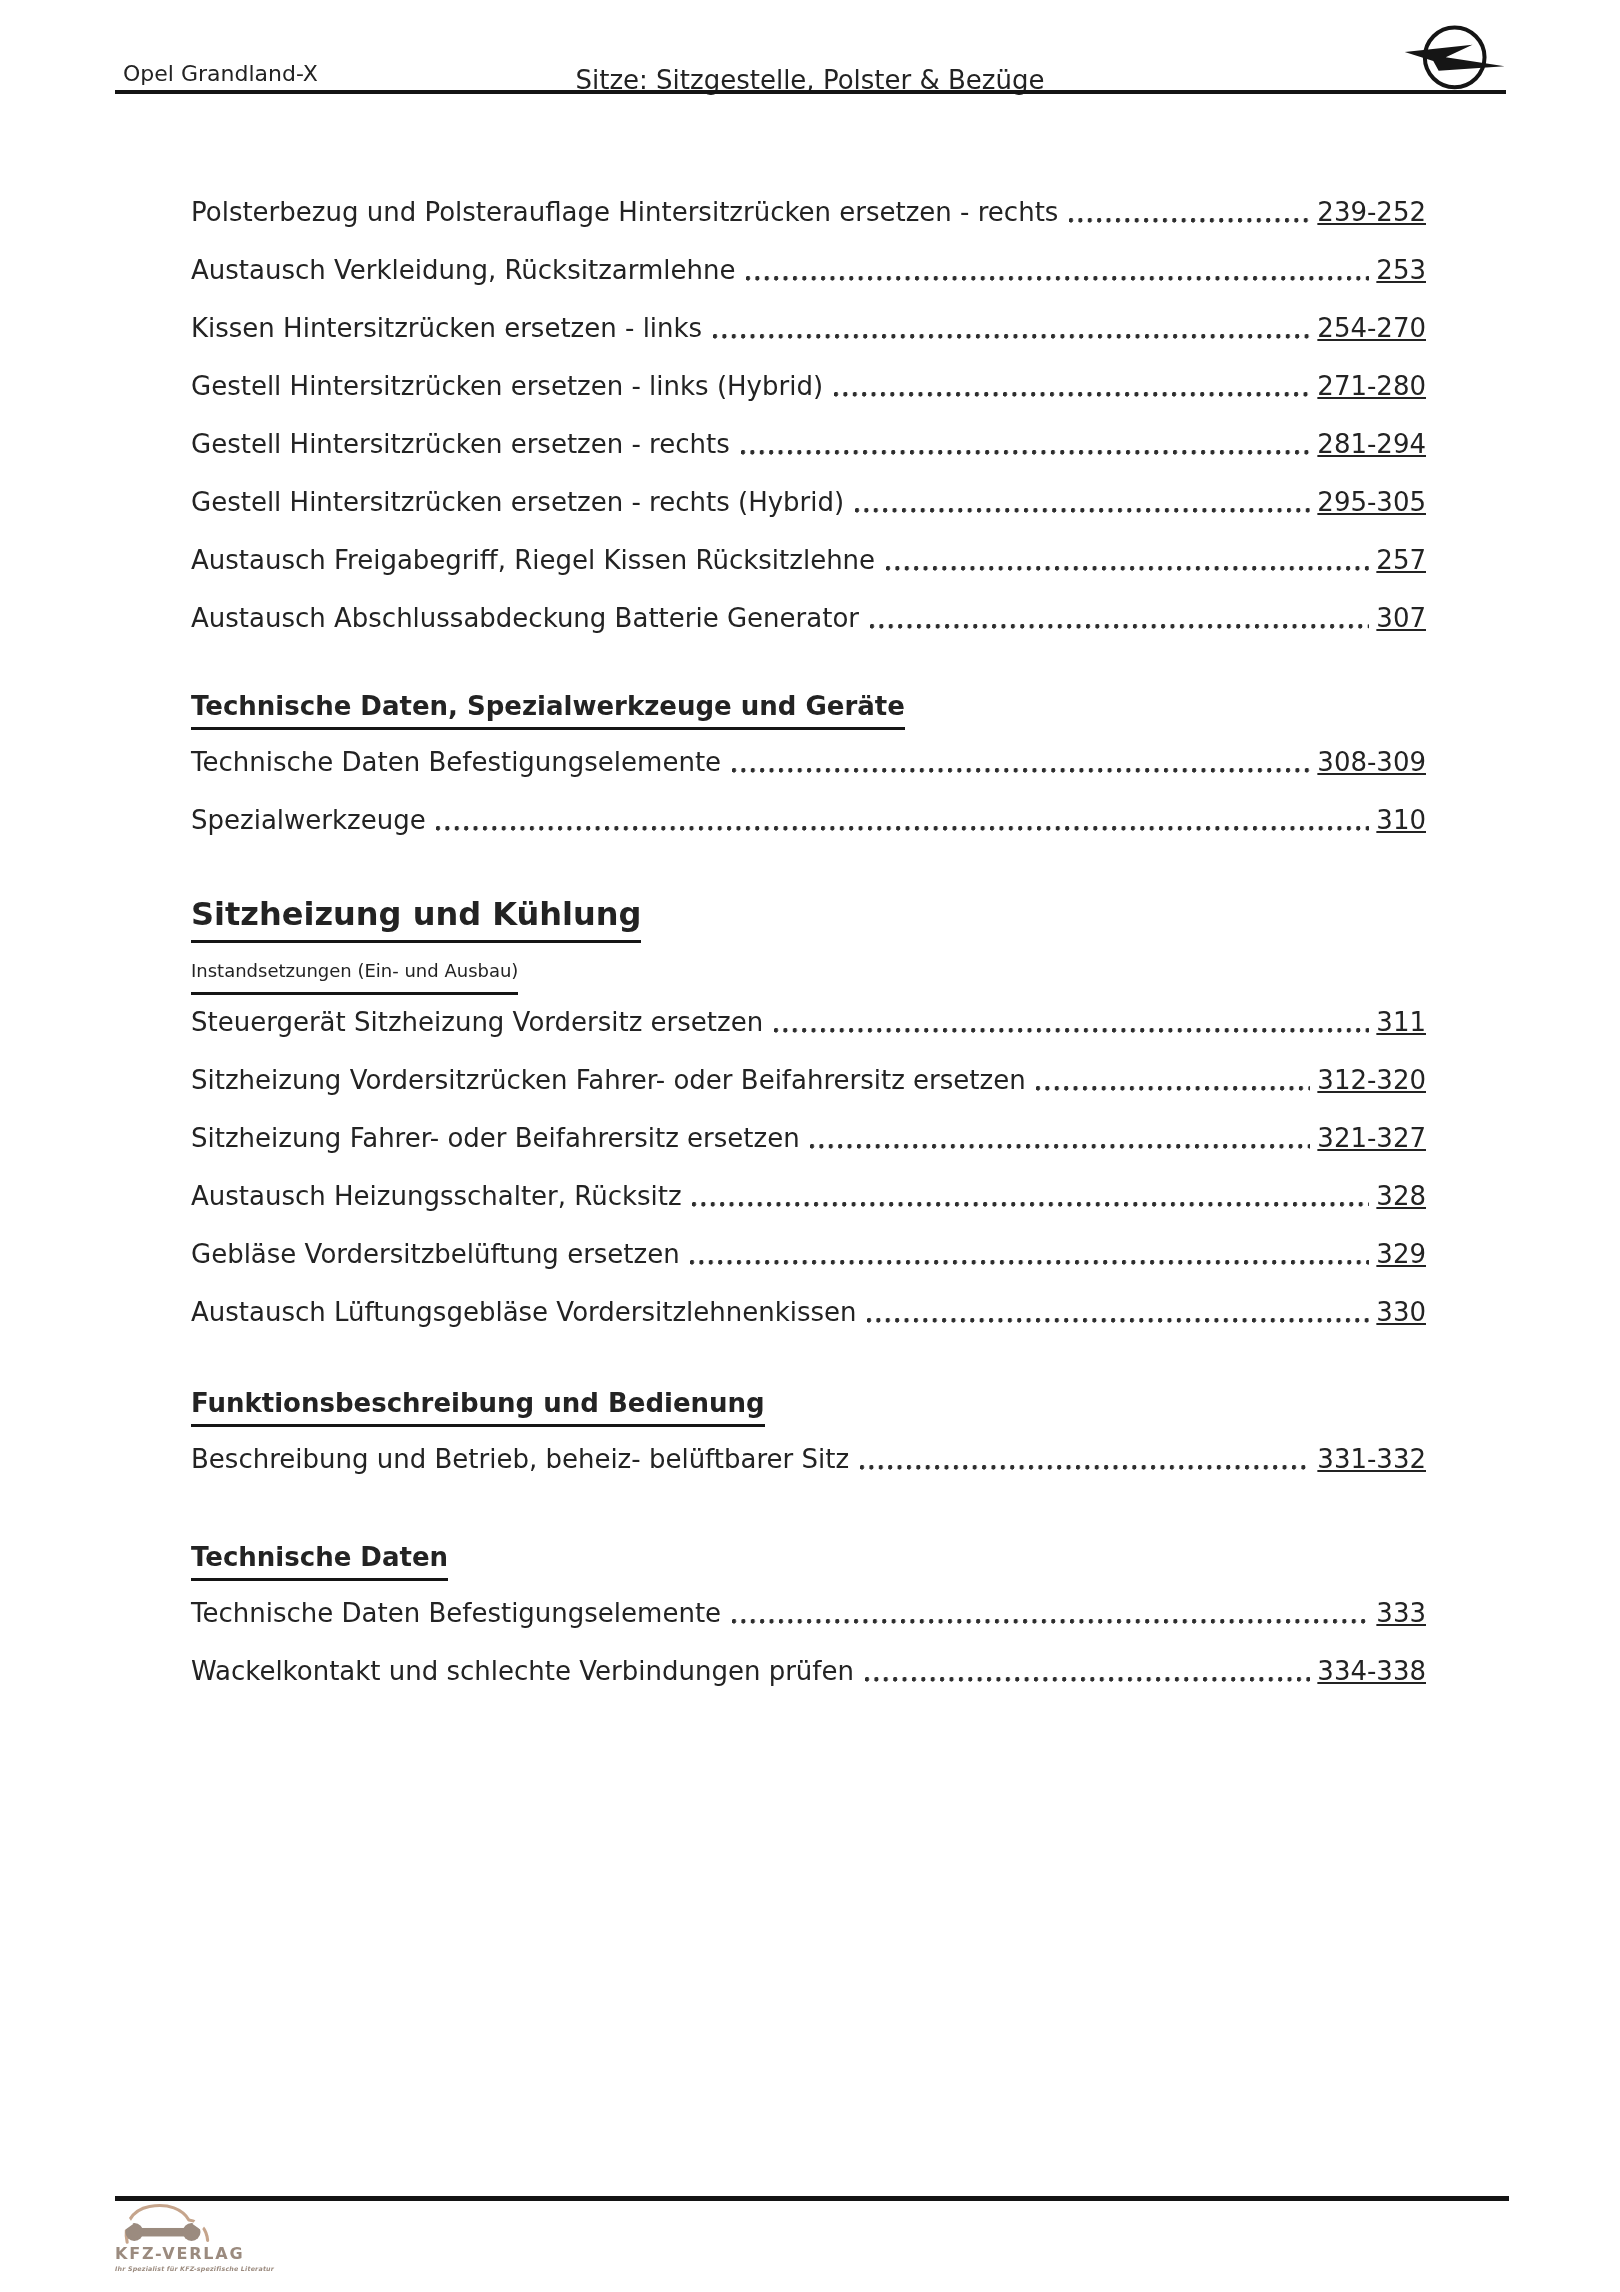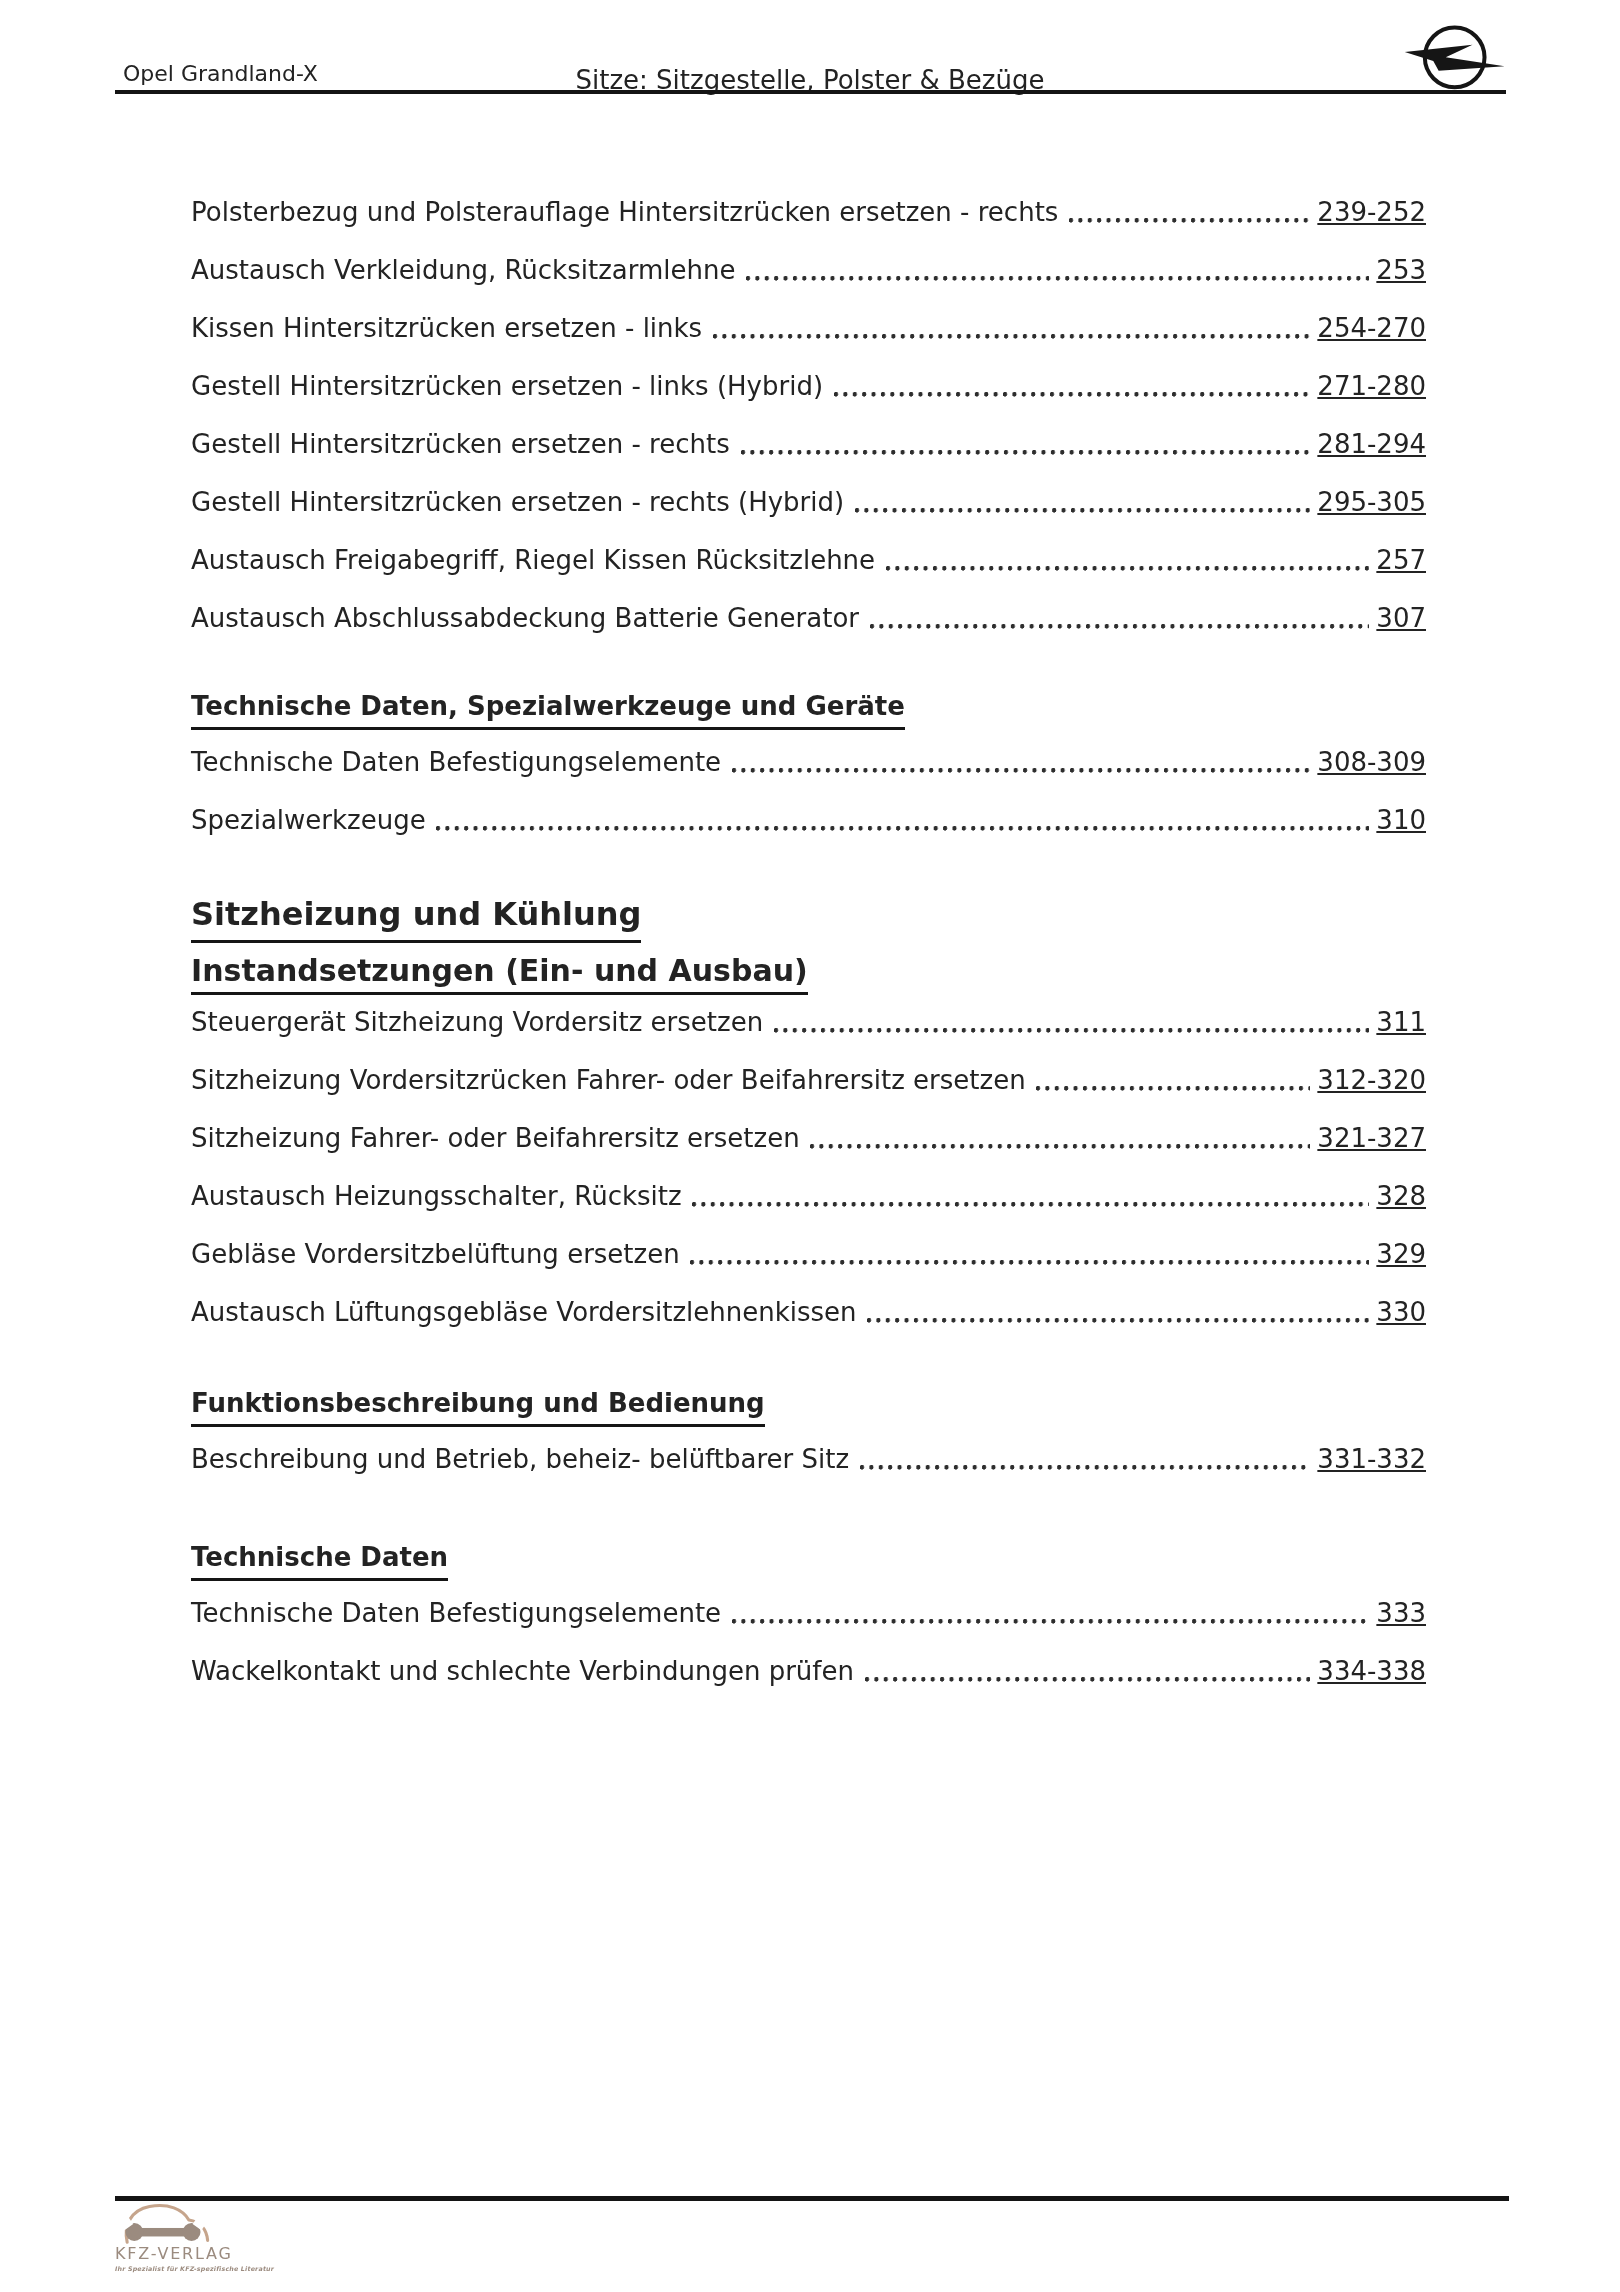--- a/index.html
+++ b/index.html
@@ -25,29 +25,29 @@
     background-image:radial-gradient(circle at 2px 2px, #2d2d2d 1.9px, transparent 2.4px);
     background-size:9.4px 4.5px; background-repeat:repeat-x;
   }
   .toc-page { white-space:nowrap;text-decoration:underline; }
 
   .toc-heading { margin:54px 0 15px 0; font-weight:bold; font-size:26px; line-height:34px; }
   .toc-heading > span,
   .toc-subheading > span { display:inline-block; border-bottom:3.1px solid #151515; padding-bottom:4px; }
   .toc-heading-large { margin:57px 0 10.7px 0; font-weight:bold; font-size:32px; line-height:41px; }
   .toc-heading-large > span { display:inline-block; border-bottom:3.6px solid #151515; padding-bottom:5.4px; }
-  .toc-subheading { margin:0 0 9.9px 0; font-weight:bold; font-size:30px; line-height:34px; }
+  .toc-subheading { margin:0 0 9.9px 0; font-weight:normal; font-size:18px; line-height:34px; }
   .mt-64 { margin-top:57px; }
   .mt-72 { margin-top:64px; }
 
   
   .footer-rule { position:absolute; left:115px; top:2196px; width:1394px; height:4.5px; background:#141414; }
   .footer-logo { position:absolute; left:115px; top:2202px; width:197px; }
   .footer-logo svg { display:block; margin-left:5.4px; }
-  .brand   { font-size:16px; letter-spacing:1.8px; color:#9b8b7f; margin-top:-0.9px; white-space:nowrap; }
+  .brand   { font-size:16px; letter-spacing:1.8px; color:#9b8b7f; margin-top:-0.9px; white-space:nowrap;font-weight:bold; }
   .tagline { font-size:6.3px; font-weight:bold; font-style:italic; letter-spacing:0.2px;
              color:#9b8b7f; margin-top:1.8px; white-space:nowrap; }
 </style>
 </head>
 <body>
 
 <div class="page">
 
   <span class="header-left">Opel Grandland-X</span>
   <span class="header-title">Sitze: Sitzgestelle, Polster &amp; Bezüge</span>

